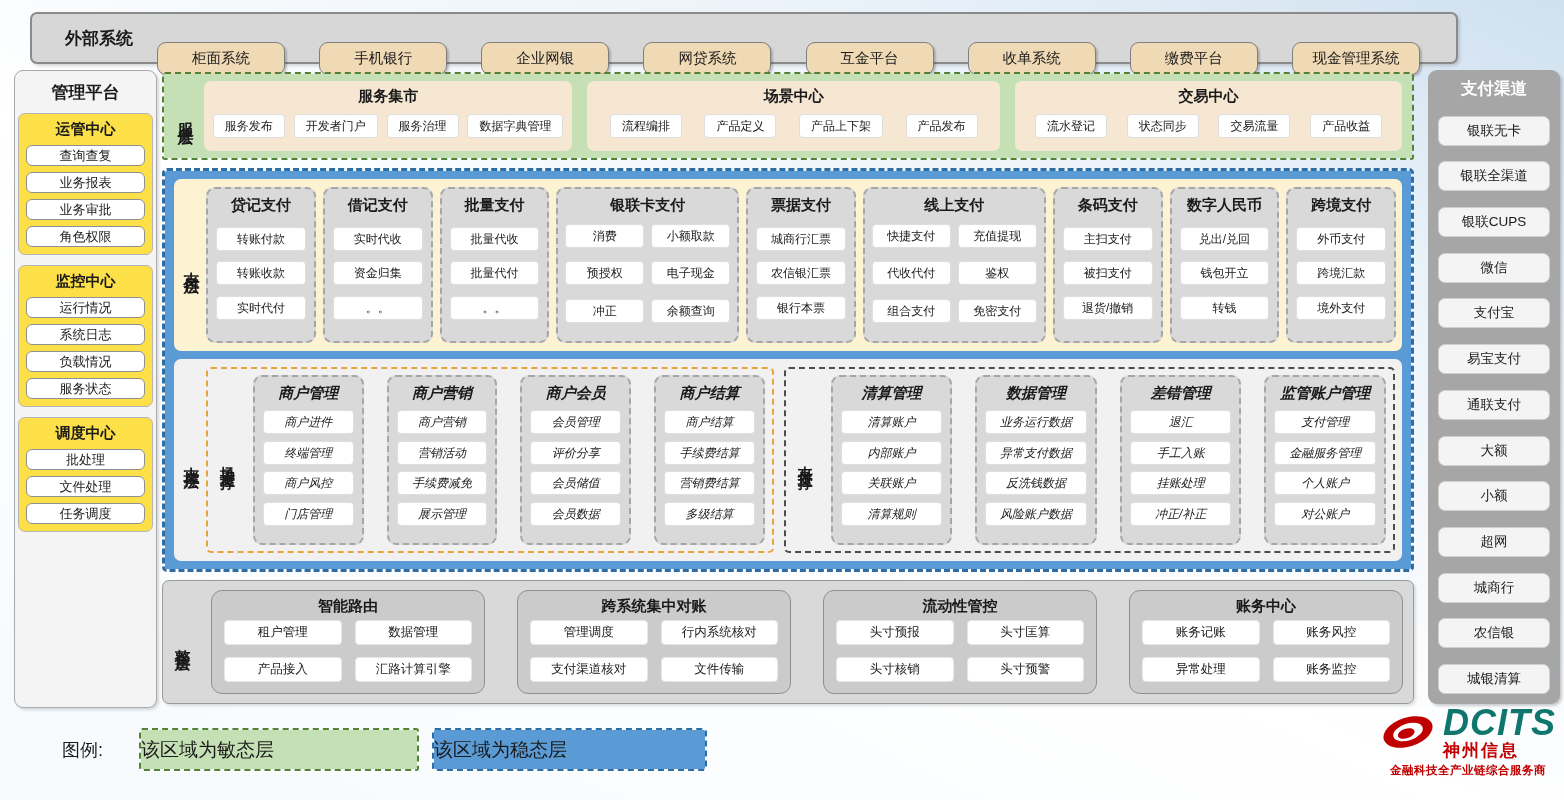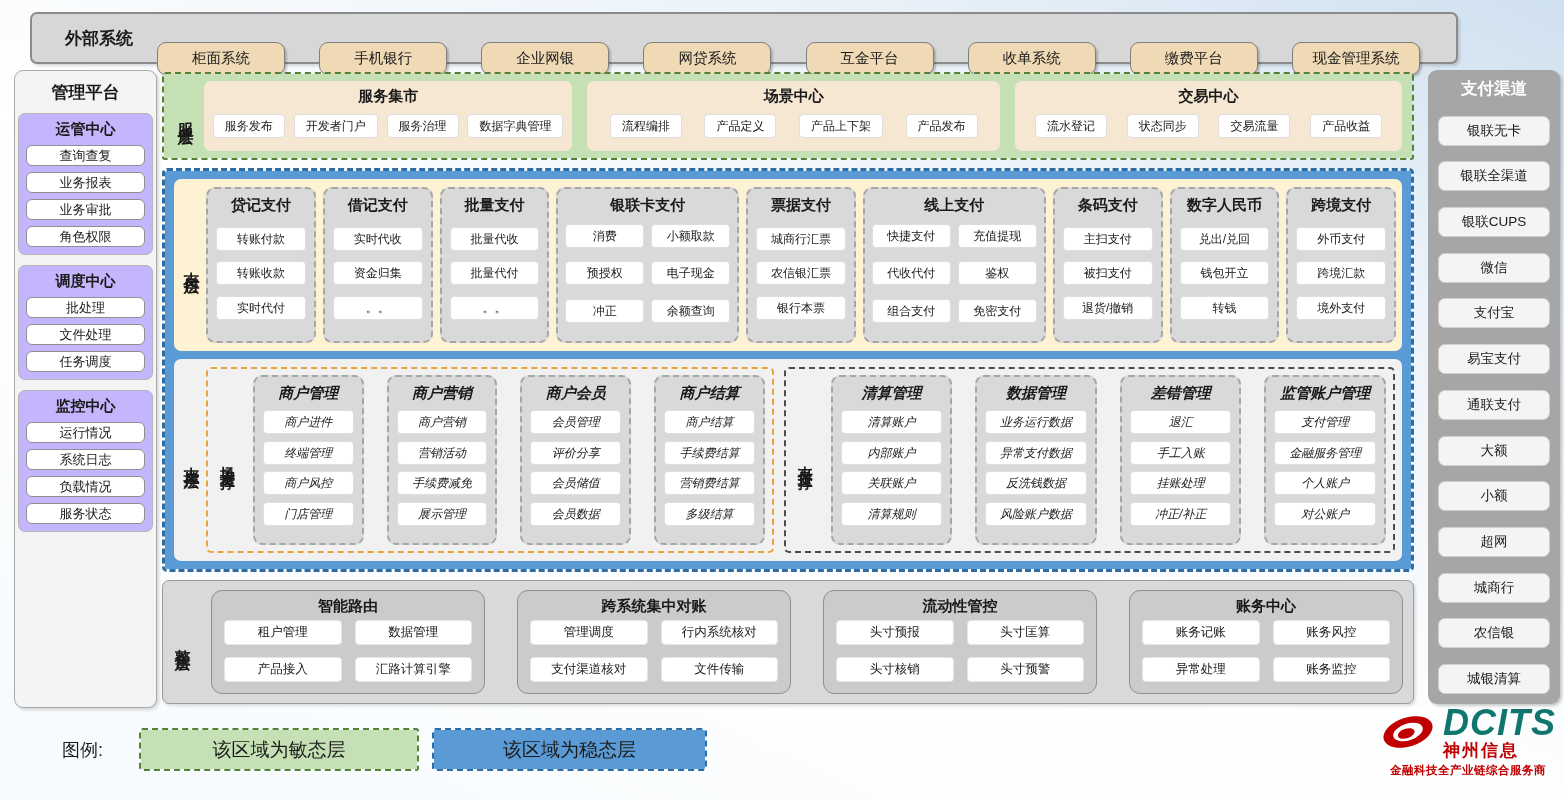--- a/index.html
+++ b/index.html
@@ -27,21 +27,21 @@
   }
 
   
   .mgmt {
     position:absolute; left:14px; top:70px; width:143px; height:638px;
     background:#f4f4f4; border:1px solid #aaa; border-radius:9px;
     padding:8px 3px; box-shadow:2px 2px 3px rgba(0,0,0,.15);
   }
   .mgmt-title { text-align:center; font-size:17px; font-weight:bold; margin:2px 0 9px; }
   .mgmt-group {
-    background:#c4b5fd; border:1px solid #b5b5b5; border-radius:7px;
+    background:#fde047; border:1px solid #b5b5b5; border-radius:7px;
     padding:5px 5px 7px; margin-bottom:10px;
   }
   .mgmt-group-title { text-align:center; font-size:15px; font-weight:bold; margin:1px 0 4px; }
   .mgmt-chip {
     height:21px; line-height:19px; text-align:center; font-size:13px;
     background:#fff; border:1px solid #8f8f8f; border-radius:6px; margin:6px 2px 0;
   }
 
   
   .v-label {
@@ -126,21 +126,21 @@
   .ch-title { text-align:center; color:#fff; font-size:16.5px; font-weight:bold; }
   .ch-chip {
     height:30px; line-height:28px; text-align:center; font-size:13.5px;
     background:#f4f4f4; border:1px solid #d0d0d0; border-radius:7px;
   }
 
   
   .legend { position:absolute; left:62px; top:728px; display:flex; align-items:center; }
   .legend-label { font-size:18px; margin-right:36px; }
   .legend-box {
-    width:280px; height:43px; line-height:40px; text-align:center; font-size:19px;
+    width:280px; height:43px; line-height:40px; text-align:left; font-size:19px;
     background-clip:padding-box; border-radius:3px;
   }
   .legend-agile { background-color:#c5e0b4; border:2px dashed #538135; margin-right:13px; }
   .legend-stable { background-color:#5b9bd5; border:2.5px dashed #2e6da4; width:275px; }
 
   
   .logo { position:absolute; left:1372px; top:704px; width:192px; text-align:center; }
   .logo-row { display:flex; align-items:center; justify-content:center; gap:7px; }
   .logo-texts { display:flex; flex-direction:column; align-items:flex-start; line-height:1.05; }
   .logo-name { font-size:36px; font-weight:bold; font-style:italic; color:#0f766e; letter-spacing:1px; }
@@ -170,31 +170,31 @@
     <div class="mgmt-title">管理平台</div>
     <div id="mgmt-groups">
         <div class="mgmt-group">
           <div class="mgmt-group-title">运管中心</div>
           <div class="mgmt-chip">查询查复</div>
           <div class="mgmt-chip">业务报表</div>
           <div class="mgmt-chip">业务审批</div>
           <div class="mgmt-chip">角色权限</div>
         </div>
         <div class="mgmt-group">
-          <div class="mgmt-group-title">调度中心</div>
-          <div class="mgmt-chip">批处理</div>
-          <div class="mgmt-chip">文件处理</div>
-          <div class="mgmt-chip">任务调度</div>
-        </div>
-        <div class="mgmt-group">
           <div class="mgmt-group-title">监控中心</div>
           <div class="mgmt-chip">运行情况</div>
           <div class="mgmt-chip">系统日志</div>
           <div class="mgmt-chip">负载情况</div>
           <div class="mgmt-chip">服务状态</div>
+        </div>
+        <div class="mgmt-group">
+          <div class="mgmt-group-title">调度中心</div>
+          <div class="mgmt-chip">批处理</div>
+          <div class="mgmt-chip">文件处理</div>
+          <div class="mgmt-chip">任务调度</div>
         </div>
       </div>
   </div>
 
   <div class="service">
     <div class="v-label">服务层</div>
     <div class="svc-groups" id="svc-groups">
         <div class="svc-group">
           <div class="grp-title">服务集市</div>
           <div class="svc-row">

